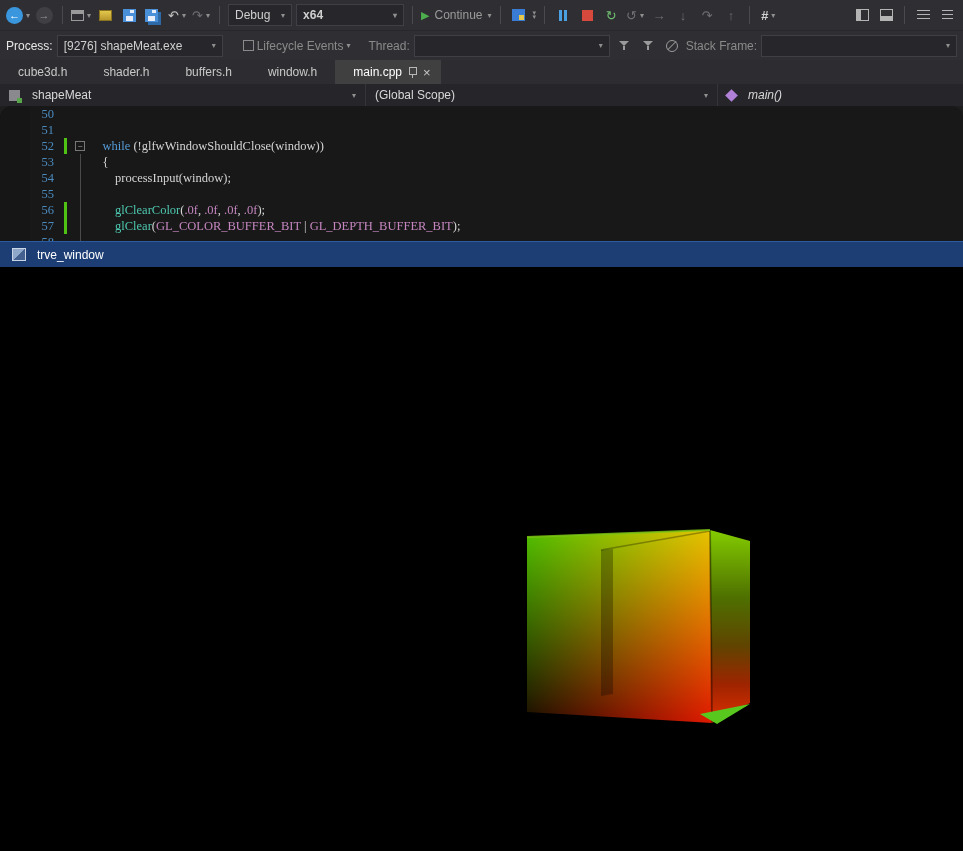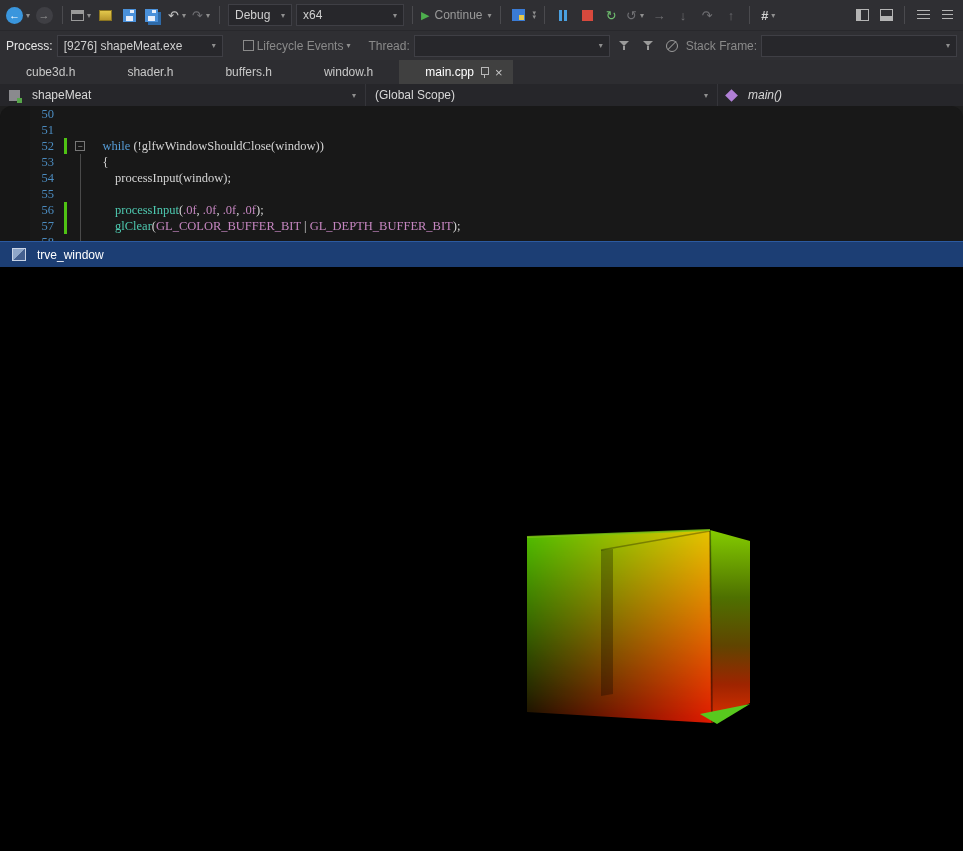--- a/index.html
+++ b/index.html
@@ -29,21 +29,21 @@
   .wl-icon::before { content:""; position:absolute; left:0; right:0; top:0; height:3px; background:#9a9a9a; }
   .additem-icon { width:13px; height:11px; background:linear-gradient(180deg,#e3c84c,#b9972c); border:1px solid #8a7420; }
   .floppy { width:13px; height:13px; background:#4a90d9; position:relative; }
   .floppy::before { content:""; position:absolute; left:3px; bottom:1px; width:7px; height:5px; background:#e7eefa; }
   .floppy::after { content:""; position:absolute; right:2px; top:1px; width:4px; height:3px; background:#e7eefa; }
   .floppy.all { box-shadow:3px 3px 0 0 #2e6aa8; margin-right:3px; }
   .combo { display:flex; align-items:center; background:#27272b; border:1px solid #3f3f45; height:22px; padding:8px 6px; color:#cfcfcf; flex:none; }
   .combo .cv { flex:1; white-space:nowrap; overflow:hidden; }
   .combo .caret { margin-left:6px; }
   .w-debug { width:64px; }
-  .w-plat { width:108px; }
+  .w-plat { width:108px;font-weight:bold; }
   .playtri { color:var(--continue_green,#4dae4d); font-size:11px; }
   .cont-label { color:#9a9a9a; margin:0 2px; }
   .diag-icon { width:13px; height:12px; background:#3a7bd5; position:relative; }
   .diag-icon::after { content:""; position:absolute; right:1px; bottom:1px; width:5px; height:5px; background:#e8c84a; }
   .ovf { font-size:7px; line-height:4px; color:#8f8f8f; text-align:center; flex:none; }
   .pause-icon { display:inline-flex; gap:2px; }
   .pause-icon i { width:3px; height:11px; background:var(--pause_blue,#4aa0e0); display:block; }
   .stop-icon { width:11px; height:11px; background:var(--stop_red,#d8493d); display:block; }
   .hash-icon { color:#d0d0d0; font-weight:bold; font-size:13px; font-style:italic; }
   .wicon { width:13px; height:12px; border:1px solid #b4b4b4; position:relative; }
@@ -59,21 +59,21 @@
   .combo.stack { flex:1; }
   .lc-icon { width:11px; height:11px; border:1px solid #8a8a8a; }
   .funnel-icon { width:12px; height:11px; position:relative; }
   .funnel-icon::before { content:""; position:absolute; left:1px; top:1px; border-left:5px solid transparent; border-right:5px solid transparent; border-top:5px solid #9a9a9a; }
   .funnel-icon::after { content:""; position:absolute; left:5px; top:6px; width:2px; height:4px; background:#9a9a9a; }
   .noeye-icon { width:12px; height:12px; border:1px solid #9a9a9a; border-radius:50%; position:relative; }
   .noeye-icon::after { content:""; position:absolute; left:-1px; top:4px; width:12px; height:1px; background:#9a9a9a; transform:rotate(-45deg); }
 
   
   .tab-strip { display:flex; height:24px; background:#2d2d31; align-items:stretch; }
-  .tab { display:flex; align-items:center; padding:0 26px; color:#c8c8c8; gap:6px; white-space:nowrap; }
+  .tab { display:flex; align-items:center; padding:0 18px; color:#c8c8c8; gap:6px; white-space:nowrap; }
   .tab.active { background:#404040; color:#fff; padding-right:10px; }
   .tab-close { color:#c8c8c8; font-size:13px; line-height:1; }
   .pin-icon { position:relative; width:9px; height:13px; display:inline-block; }
   .pin-icon::before { content:""; position:absolute; left:1px; top:1px; width:6px; height:6px; border:1px solid #b8b8b8; }
   .pin-icon::after { content:""; position:absolute; left:4px; top:8px; width:1px; height:4px; background:#b8b8b8; }
 
   
   .navbar { display:flex; height:22px; background:#26262a; align-items:stretch; }
   .nav-combo { display:flex; align-items:center; padding:0 9px; border-right:1px solid #35353a; gap:12px; color:#d8d8d8;text-align:right; }
   .nav-combo .caret { margin-left:auto; }
@@ -335,21 +335,21 @@
         </div>
         <div class="ed-code"></div>
       </div>
       <div class="ed-row">
         <div class="ed-glyph"></div>
         <div class="ed-num">56</div>
         <div class="ed-chg on"></div>
         <div class="ed-fold">
           <div class="fold-line"></div>
         </div>
-        <div class="ed-code"><span class="tk-pl">        </span><span class="tk-fn">processInput</span><span class="tk-pl">(</span><span class="tk-num">.0f</span><span class="tk-pl">, </span><span class="tk-num">.0f</span><span class="tk-pl">, </span><span class="tk-num">.0f</span><span class="tk-pl">, </span><span class="tk-num">.0f</span><span class="tk-pl">);</span></div>
+        <div class="ed-code"><span class="tk-pl">        </span><span class="tk-fn">glClearColor</span><span class="tk-pl">(</span><span class="tk-num">.0f</span><span class="tk-pl">, </span><span class="tk-num">.0f</span><span class="tk-pl">, </span><span class="tk-num">.0f</span><span class="tk-pl">, </span><span class="tk-num">.0f</span><span class="tk-pl">);</span></div>
       </div>
       <div class="ed-row">
         <div class="ed-glyph"></div>
         <div class="ed-num">57</div>
         <div class="ed-chg on"></div>
         <div class="ed-fold">
           <div class="fold-line"></div>
         </div>
         <div class="ed-code"><span class="tk-pl">        </span><span class="tk-fn">glClear</span><span class="tk-pl">(</span><span class="tk-mac">GL_COLOR_BUFFER_BIT</span><span class="tk-pl"> | </span><span class="tk-mac">GL_DEPTH_BUFFER_BIT</span><span class="tk-pl">);</span></div>
       </div>

